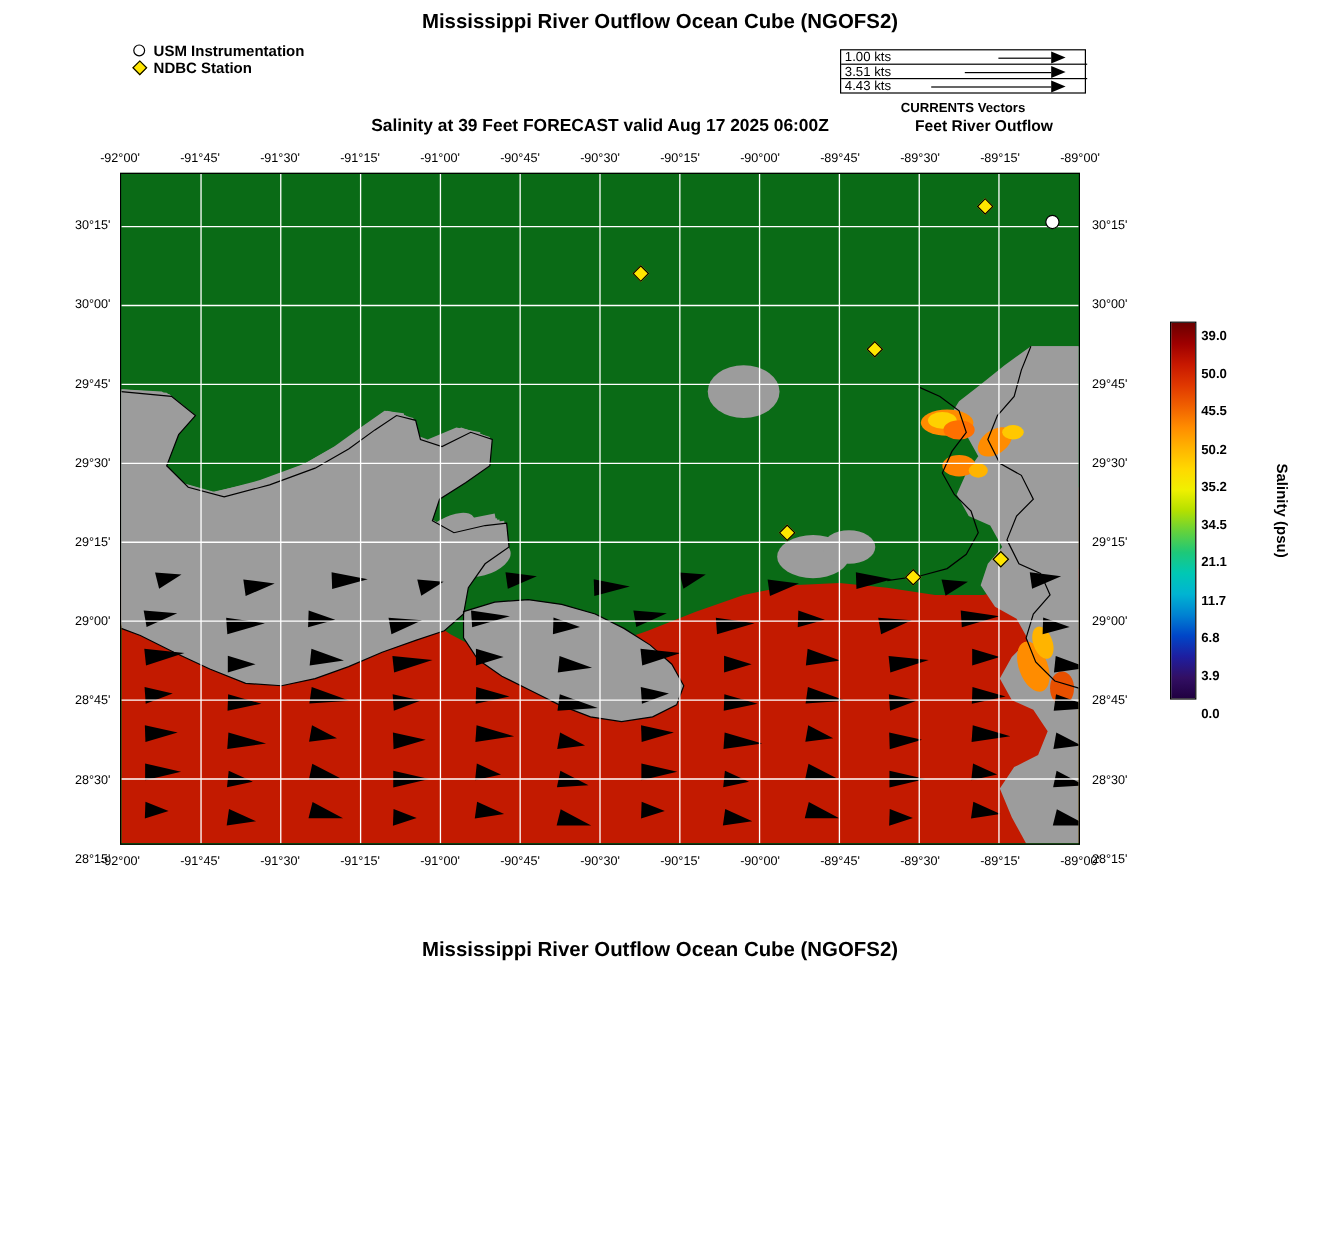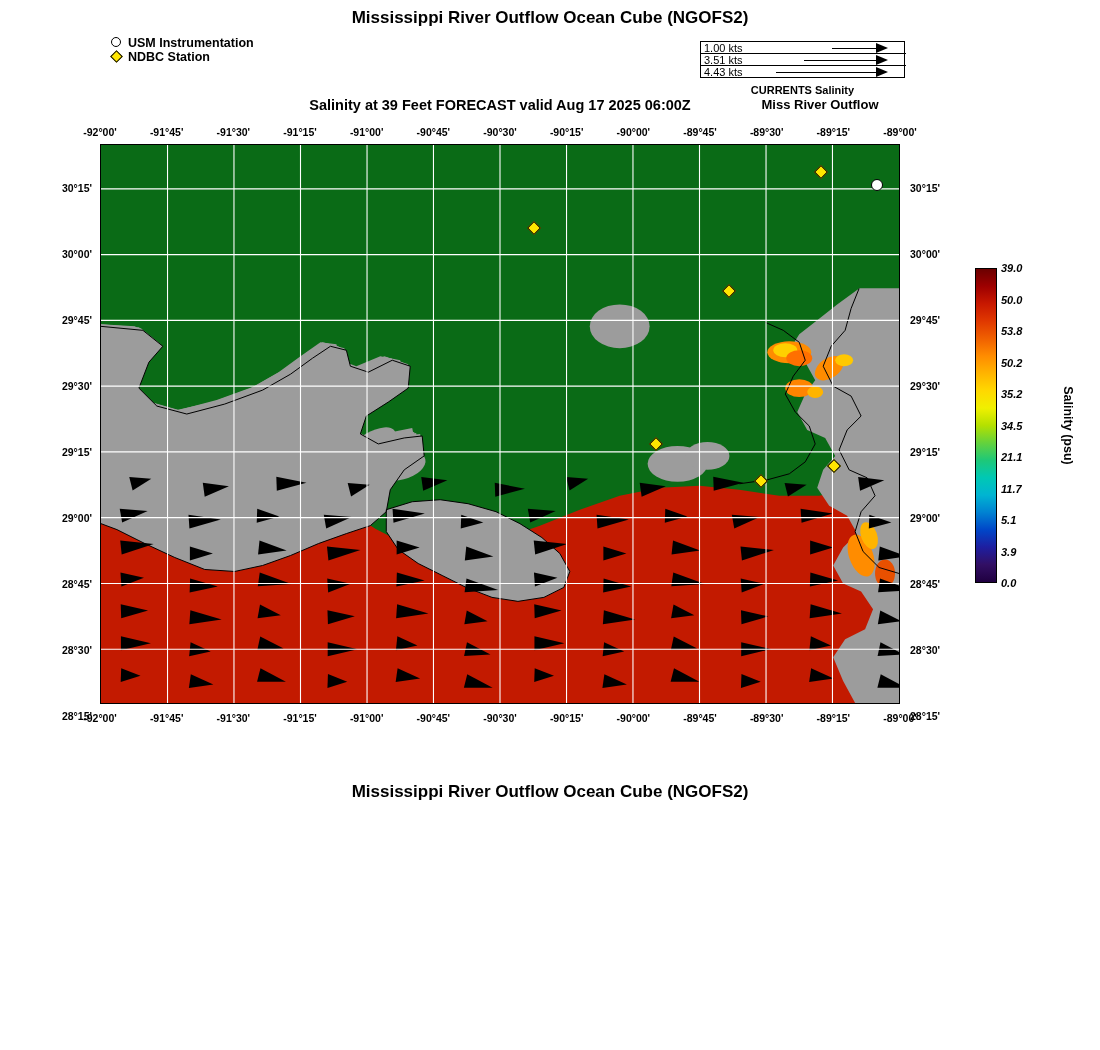--- a/index.html
+++ b/index.html
@@ -134,41 +134,41 @@
   #map-canvas {
     position: absolute;
     left: 0; top: 0;
     width: 100%; height: 100%;
   }
 
   
   .tick-lab {
     position: absolute;
     font-size: 10.5px;
-    font-weight: bold;
+    font-weight: normal;
     white-space: nowrap;
   }
   .tick-top { transform: translateX(-50%); }
   .tick-bot { transform: translateX(-50%); }
   .tick-left { transform: translateY(-50%); text-align: right; }
   .tick-right { transform: translateY(-50%); text-align: left; }
 
   
   #colorbar-wrap {
     left: 975px; top: 268px;
     width: 110px; height: 320px;
   }
   #colorbar {
     position: absolute;
     left: 0; top: 0;
     width: 22px; height: 315px;
     border: 1.2px solid #000;
     box-sizing: border-box;
   }
-  #cb-ticks { position: absolute; left: 26px; top: 0; width: 46px; height: 315px; font-style: italic; }
+  #cb-ticks { position: absolute; left: 26px; top: 12px; width: 46px; height: 315px; }
   #cb-ticks .cbt {
     position: absolute;
     font-size: 11px;
     font-weight: bold;
     transform: translateY(-50%);
   }
   #cb-title {
     position: absolute;
     left: 78px; top: 0;
     width: 315px; height: 22px;
@@ -219,24 +219,24 @@
     <span class="vk-label">3.51 kts</span>
     <span class="vk-arrow" style="left:103px; width:72px;"></span>
     <span class="vk-head" style="left:175px;"></span>
   </div>
   <div class="vk-row last" style="top:24px;">
     <span class="vk-label">4.43 kts</span>
     <span class="vk-arrow" style="left:75px; width:100px;"></span>
     <span class="vk-head" style="left:175px;"></span>
   </div>
 </div>
-<div class="abs" id="vectors-caption">CURRENTS Salinity</div>
+<div class="abs" id="vectors-caption">CURRENTS Vectors</div>
 
 <div class="abs" id="subtitle">Salinity at 39 Feet FORECAST valid Aug 17 2025 06:00Z</div>
-<div class="abs" id="miss-river-outflow-label">Miss River Outflow</div>
+<div class="abs" id="miss-river-outflow-label">Feet River Outflow</div>
 
 <div class="abs" id="map-frame">
   <svg id="map-canvas" viewBox="0 0 800 560" preserveAspectRatio="none">
     <defs>
       <clipPath id="mapclip">
           <rect x="0" y="0" width="800" height="560"></rect>
         </clipPath>
     </defs>
     <g clip-path="url(#mapclip)">
 
@@ -667,26 +667,26 @@
     <div class="tick-lab tick-right abs" style="left: 910px; width: 60px; top: 584px;">28°45'</div>
     <div class="tick-lab tick-right abs" style="left: 910px; width: 60px; top: 650px;">28°30'</div>
     <div class="tick-lab tick-right abs" style="left: 910px; width: 60px; top: 716px;">28°15'</div>
   </div>
 
 <div class="abs" id="colorbar-wrap">
   <div id="colorbar" style="background: linear-gradient(rgb(107, 0, 0), rgb(158, 0, 0), rgb(200, 24, 0), rgb(224, 56, 0), rgb(240, 96, 0), rgb(255, 140, 0), rgb(255, 180, 0), rgb(255, 216, 0), rgb(240, 240, 0), rgb(180, 224, 0), rgb(100, 210, 60), rgb(30, 200, 120), rgb(0, 200, 180), rgb(0, 180, 210), rgb(0, 130, 210), rgb(0, 70, 200), rgb(30, 30, 160), rgb(50, 15, 100), rgb(32, 0, 64));"></div>
   <div id="cb-ticks">
       <div class="cbt" style="top: 0px;">39.0</div>
       <div class="cbt" style="top: 31.5px;">50.0</div>
-      <div class="cbt" style="top: 63px;">53.8</div>
+      <div class="cbt" style="top: 63px;">45.5</div>
       <div class="cbt" style="top: 94.5px;">50.2</div>
       <div class="cbt" style="top: 126px;">35.2</div>
       <div class="cbt" style="top: 157.5px;">34.5</div>
       <div class="cbt" style="top: 189px;">21.1</div>
       <div class="cbt" style="top: 220.5px;">11.7</div>
-      <div class="cbt" style="top: 252px;">5.1</div>
+      <div class="cbt" style="top: 252px;">6.8</div>
       <div class="cbt" style="top: 283.5px;">3.9</div>
       <div class="cbt" style="top: 315px;">0.0</div>
     </div>
   <div id="cb-title">Salinity (psu)</div>
 </div>
 
 <div class="abs" id="bottom-title">Mississippi River Outflow Ocean Cube (NGOFS2)</div>
 
 </body></html>

